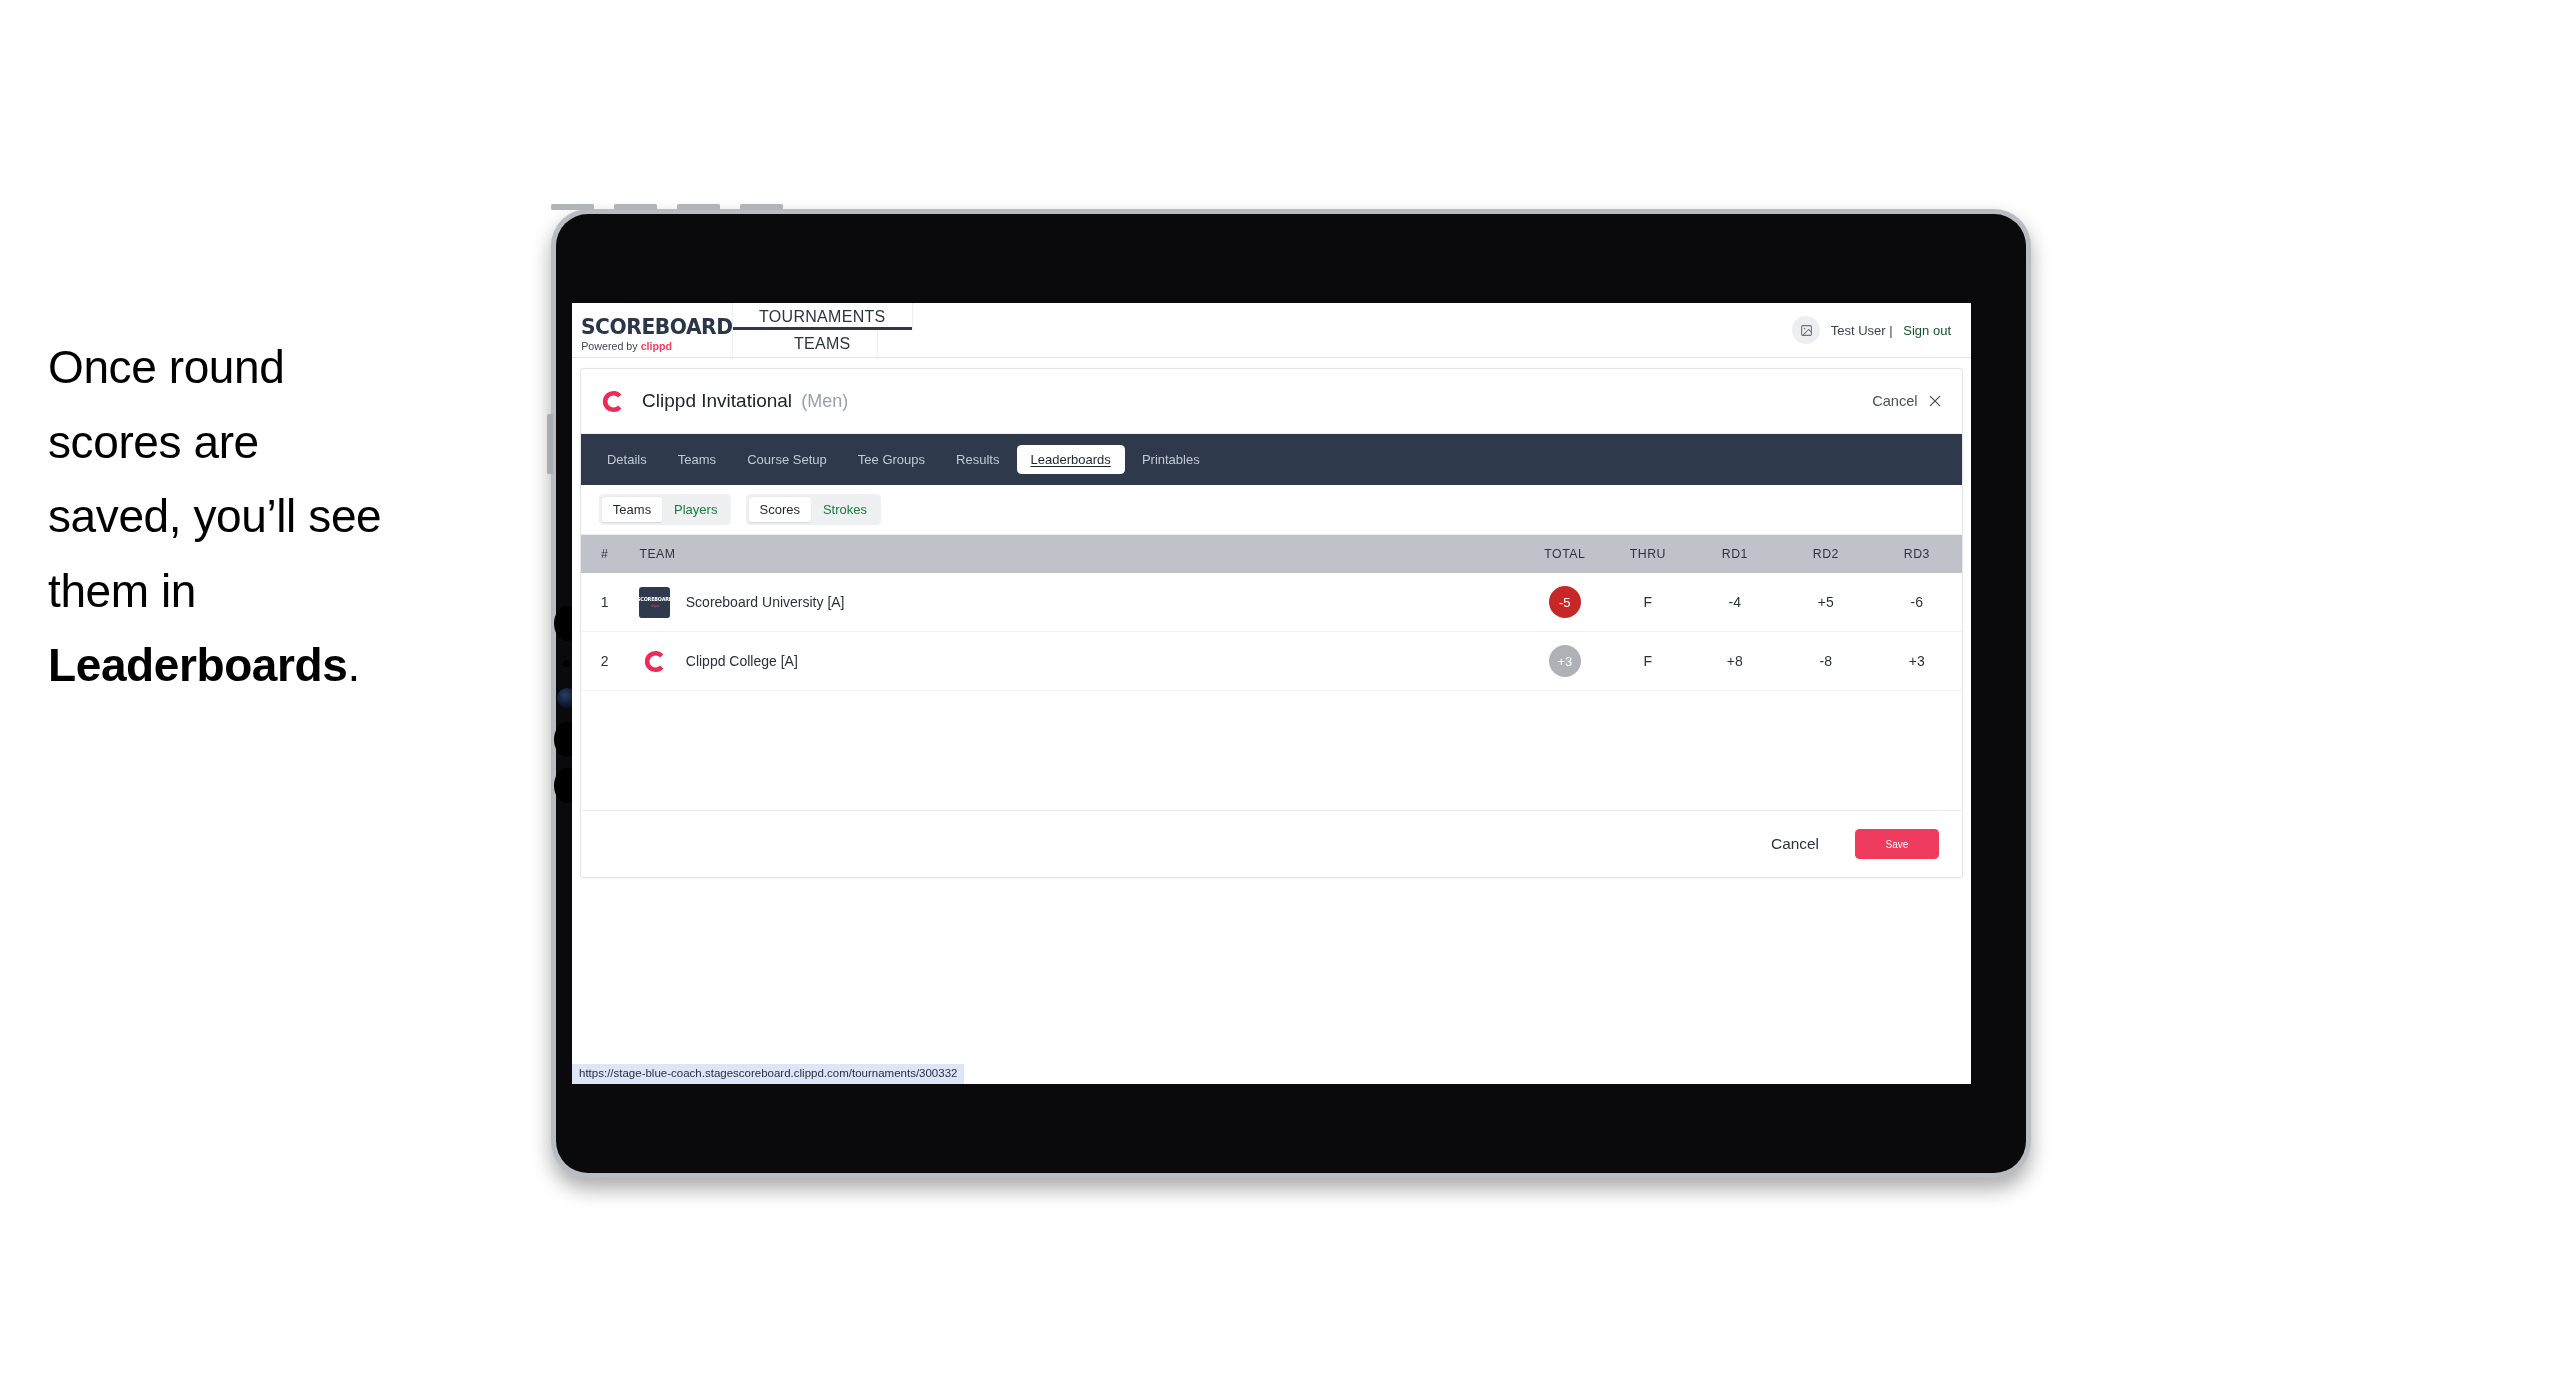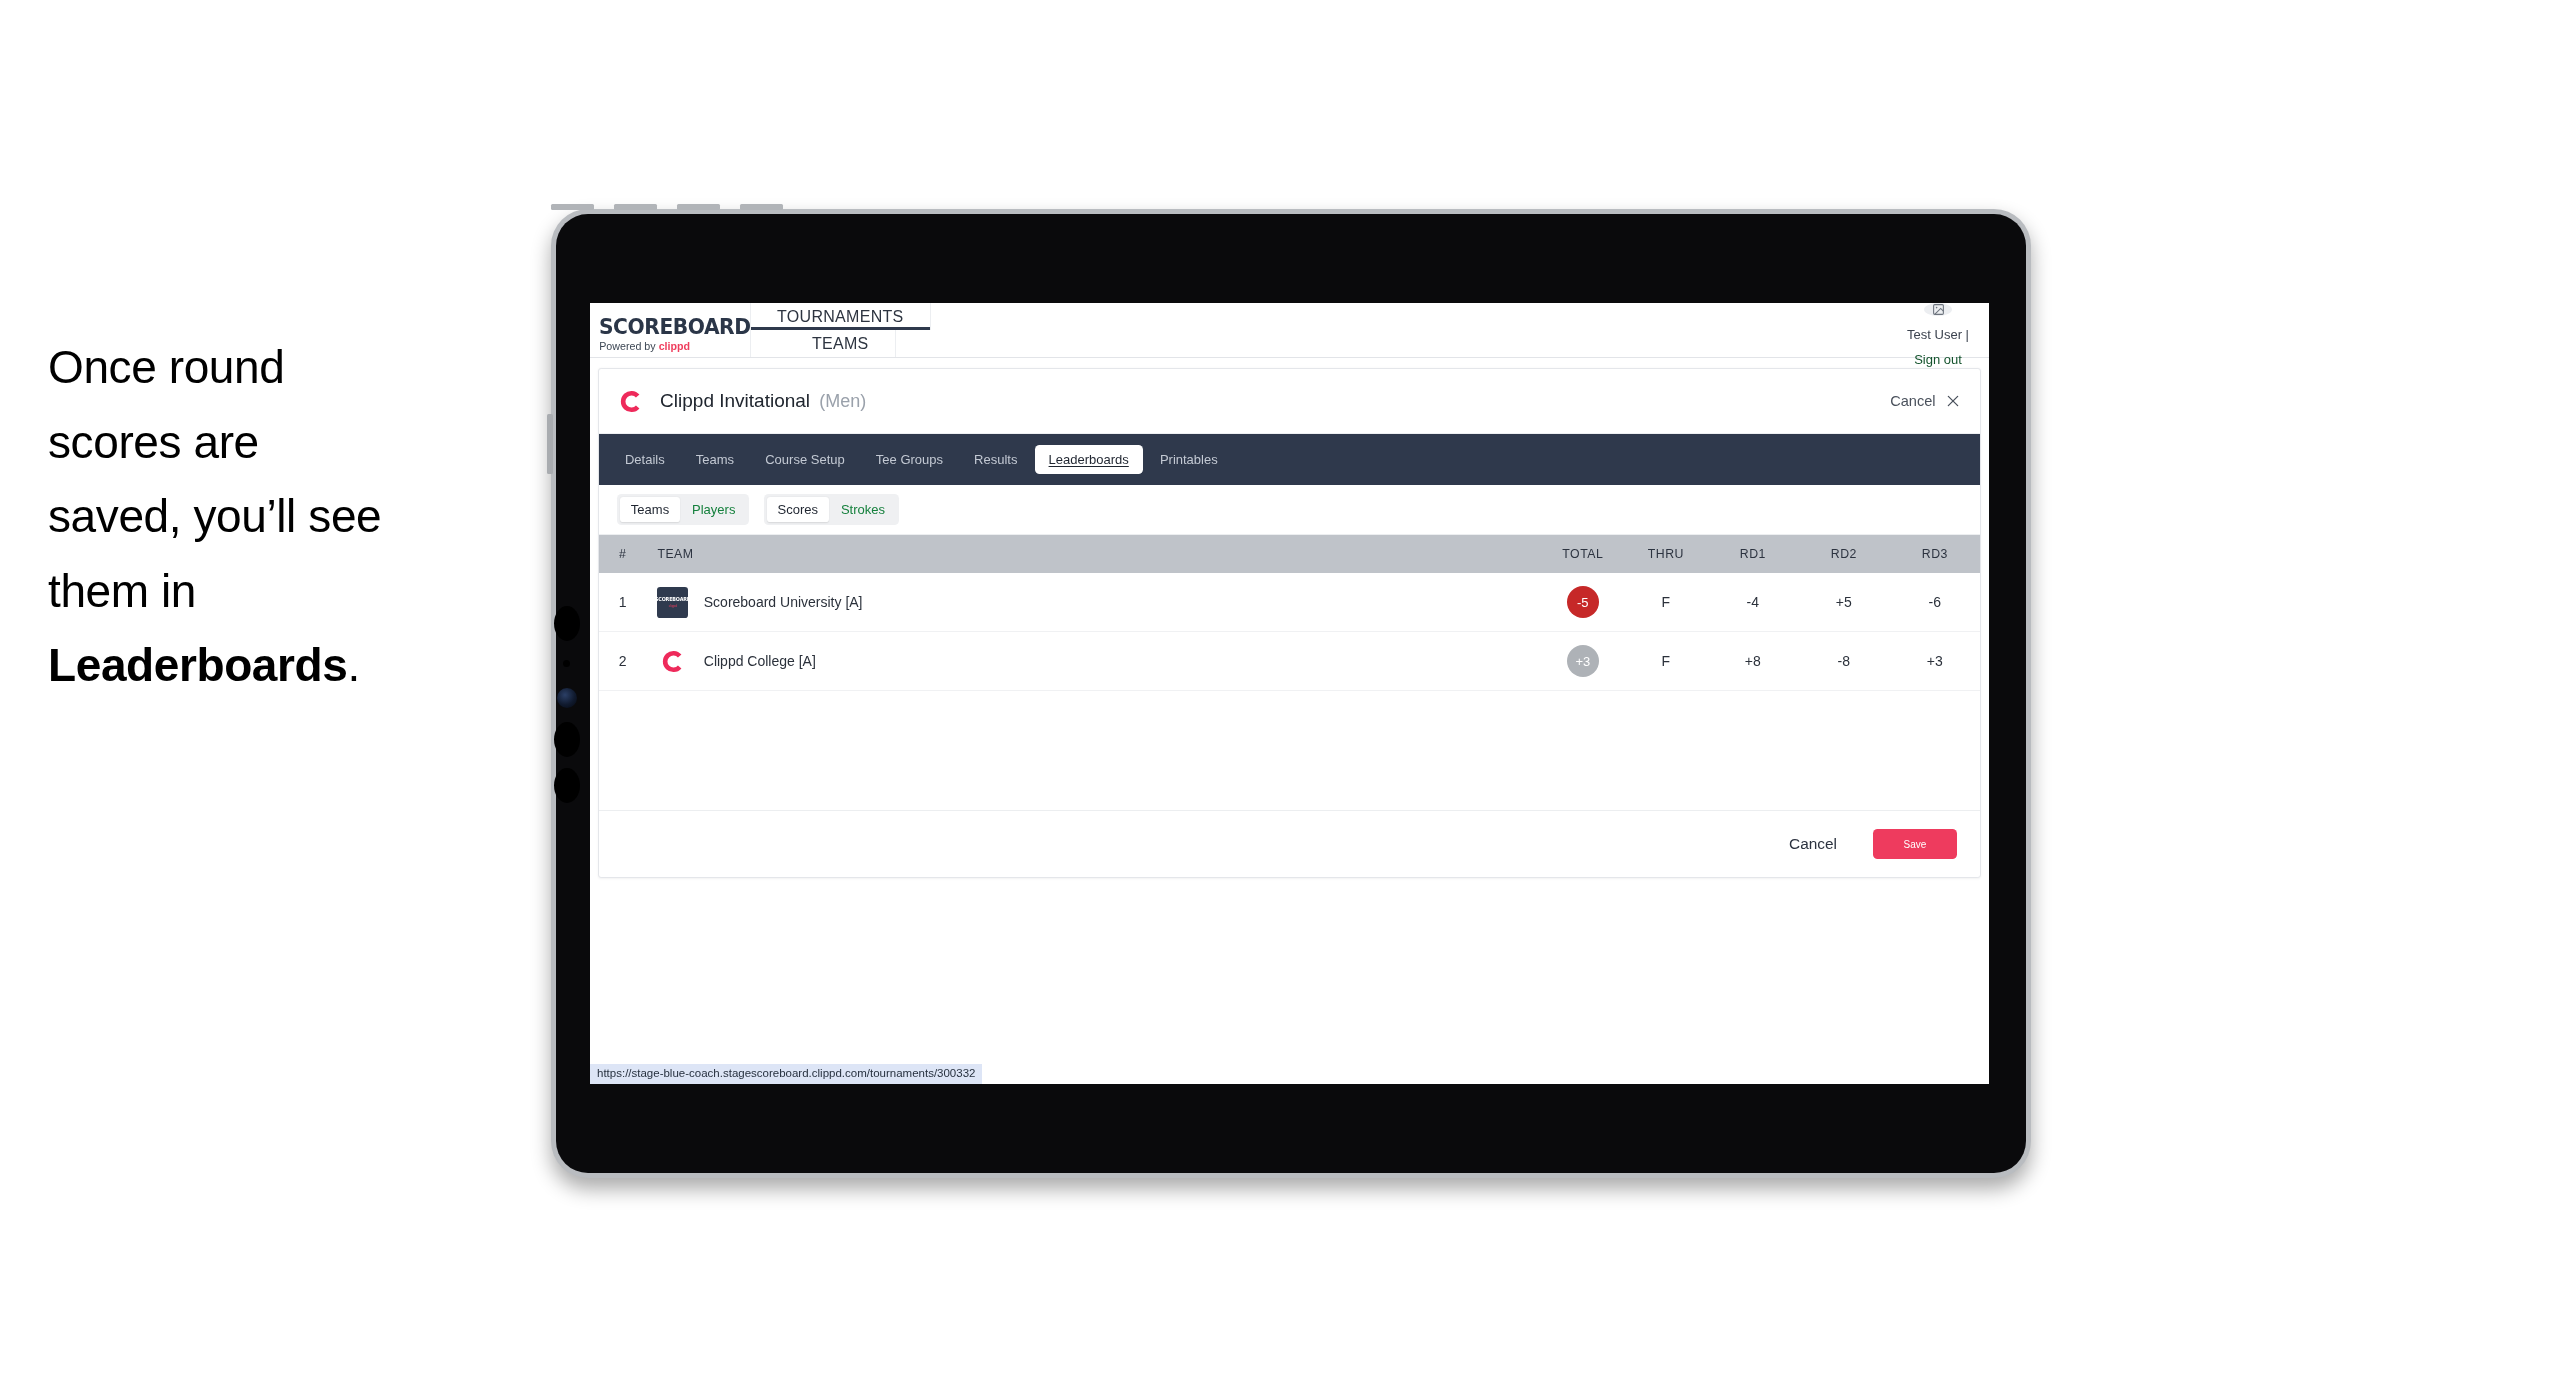--- a/index.html
+++ b/index.html
@@ -72,21 +72,21 @@
   }
   .bezel-dot.d1 { left: 554px; top: 606px; width: 26px; height: 35px; }
   .bezel-dot.d2 { left: 563px; top: 660px; width: 7px;  height: 7px; }
   .bezel-dot.cam { left: 557px; top: 688px; width: 20px; height: 20px; background: radial-gradient(circle at 40% 35%, #2b3f66 0%, #101a2e 55%, #050810 100%); }
   .bezel-dot.d3 { left: 554px; top: 722px; width: 26px; height: 35px; }
   .bezel-dot.d4 { left: 554px; top: 768px; width: 26px; height: 35px; }
 
   
   #viewport {
     position: absolute;
-    left: 590px;
+    left: 572px;
     top: 303px;
     width: 1399px;
     height: 781px;
     background: #ffffff;
     overflow: hidden;
   }
 
   
   #appbar {
     position: relative;
@@ -143,21 +143,20 @@
     box-shadow: inset 0 -3.1px 0 0 #2f394c;
   }
   #appbar-spacer { flex: 1; }
   #user-area {
     display: flex;
     align-items: center;
     gap: 10.7px;
     padding-right: 20px;
     font-size: 13px;
     color: #3c434f;
-    flex-direction: column;
   }
   #avatar {
     width: 28px; height: 28px;
     border-radius: 50%;
     background: #eceef1;
     display: flex; align-items: center; justify-content: center;
   }
   #signout { color:#14532d; }
 
   

